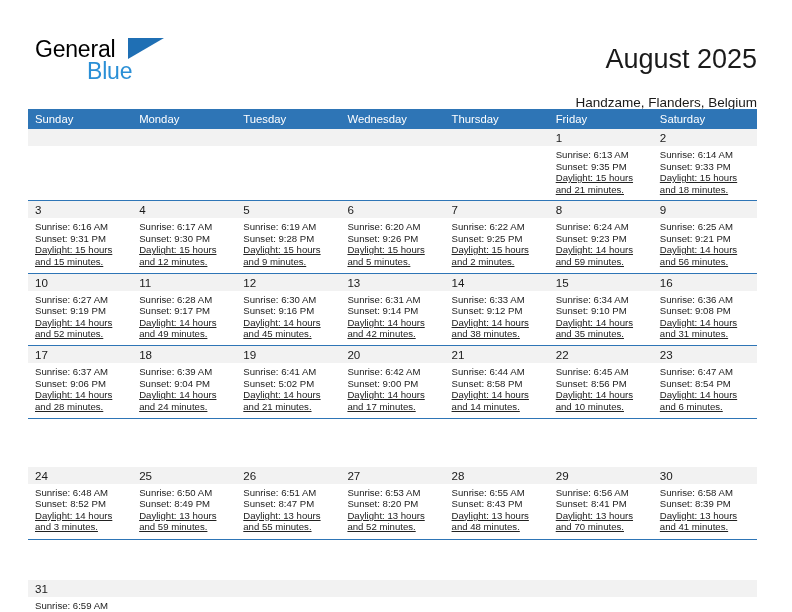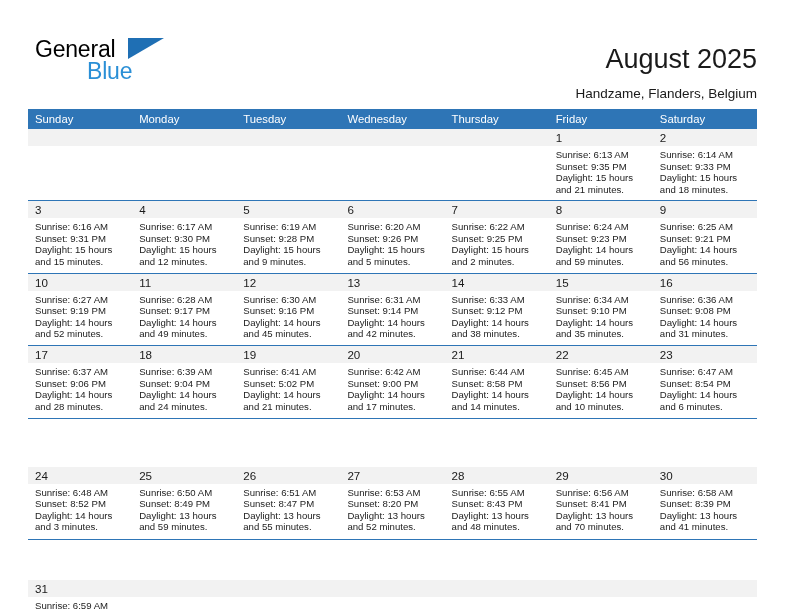--- a/index.html
+++ b/index.html
@@ -71,21 +71,21 @@
     text-align: right;
   }
   .cal-title {
     font-size: 27px;
     color: #1a1a1a;
     line-height: 32px;
     white-space: nowrap;
     margin-top: 15px;
   }
   .cal-subtitle {
-    margin-top: 11px;
+    margin-top: 20px;
     font-size: 13.5px;
     color: #1a1a1a;
     line-height: 16px;
     white-space: nowrap;
   }
 
   
   .calendar {
     position: absolute;
     left: 28px;
@@ -144,20 +144,21 @@
     padding: 3px 4px 0 7px;
     font-size: 9.6px;
     line-height: 11.6px;
     color: #222222;
   }
   .cell .info div {
     white-space: nowrap;
   }
   .cell .info .wrapline {
     white-space: normal;
+    text-decoration: underline;
   }
 </style>
 </head>
 <body>
 
 <div class="page">
 
   <div class="header">
 
     <div class="brand">

